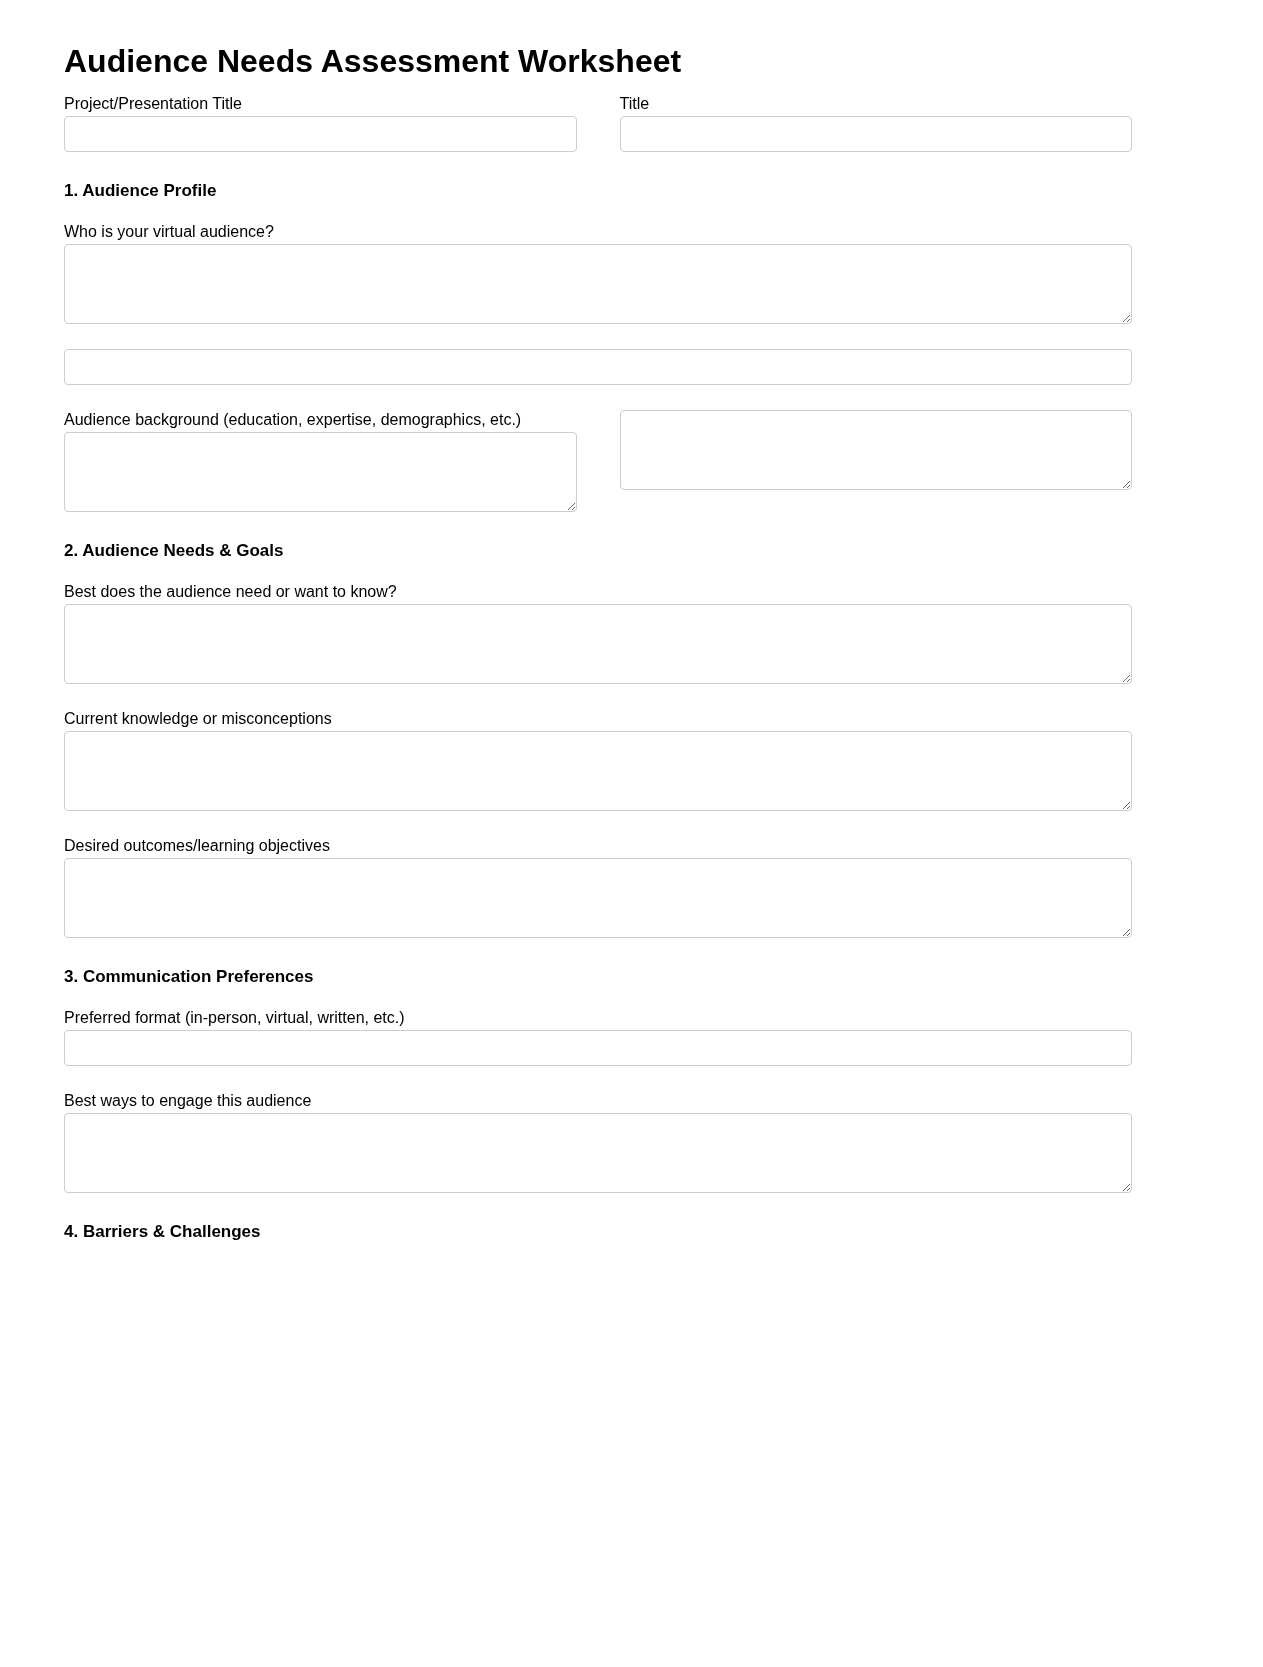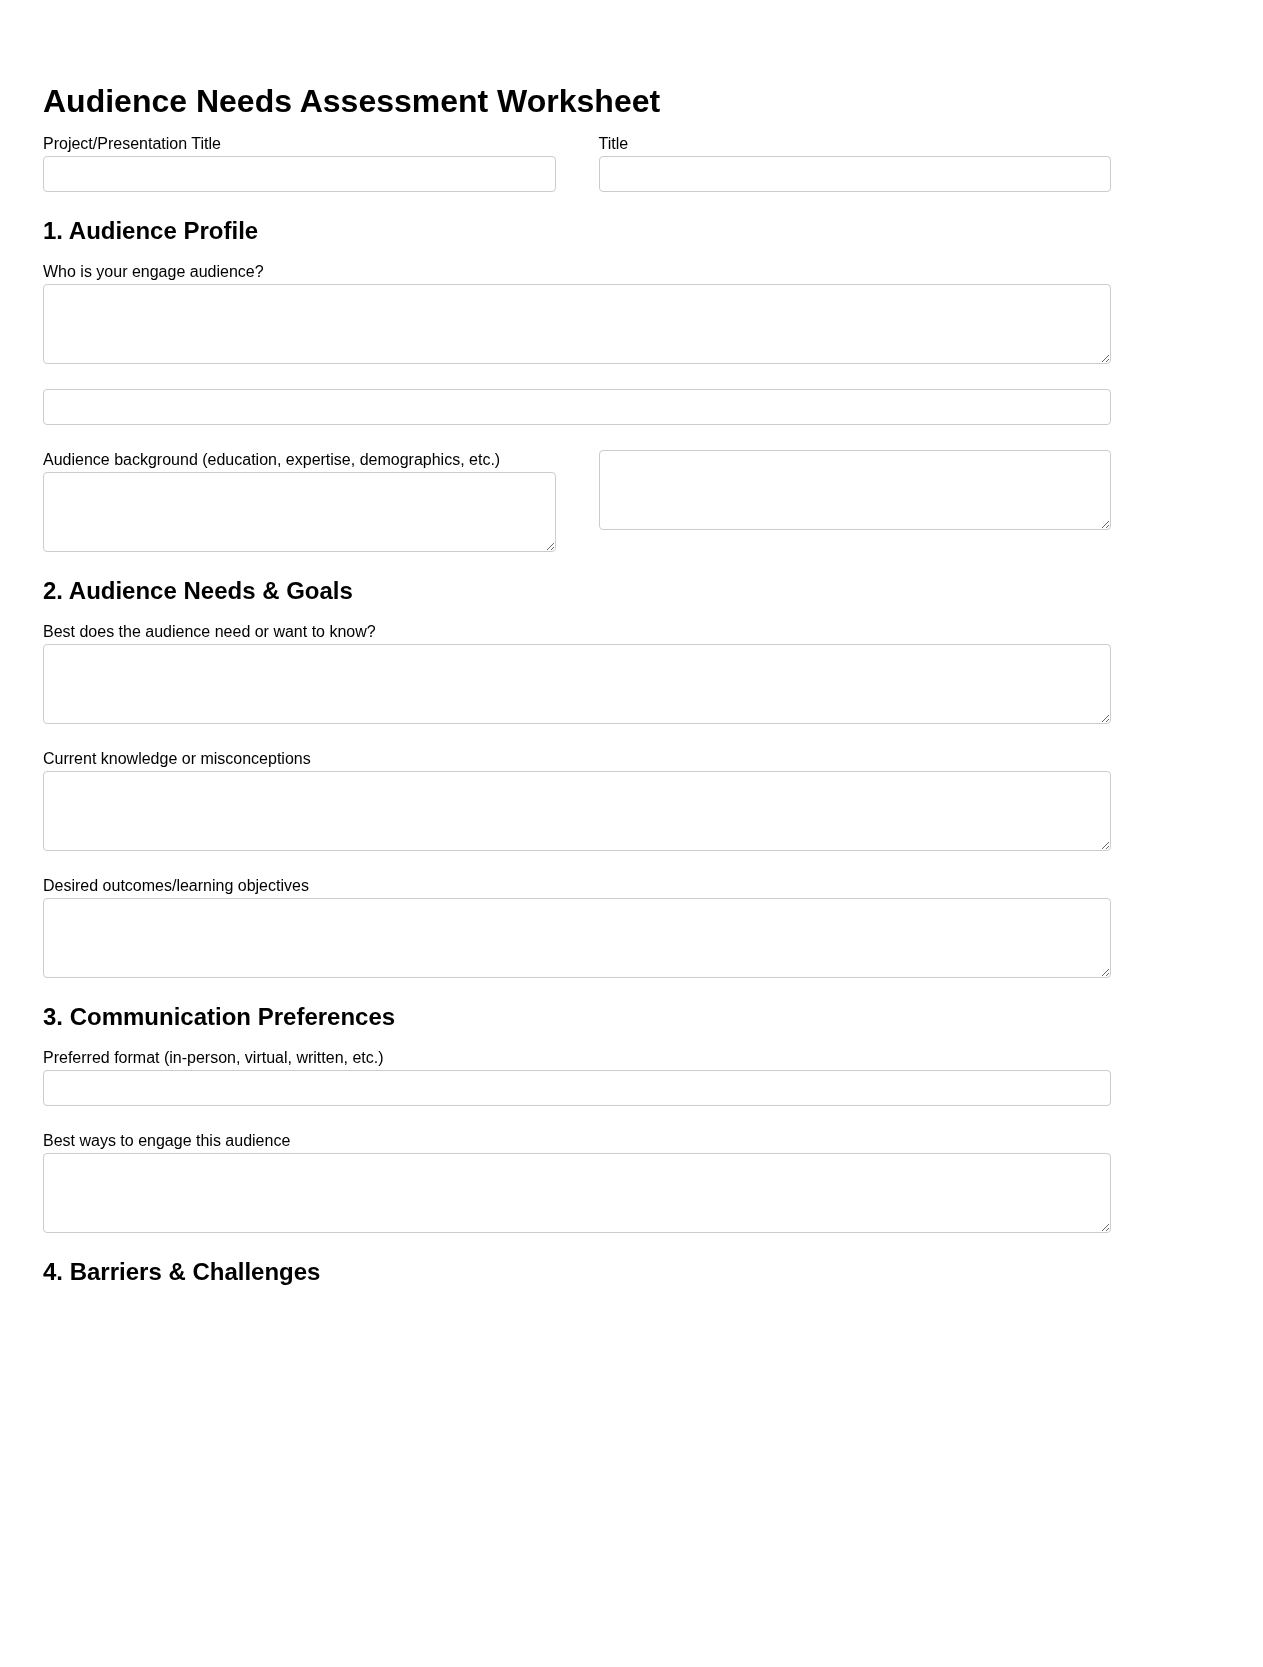--- a/index.html
+++ b/index.html
@@ -9,32 +9,32 @@
   }
   body {
     width: 1263px;
     height: 1667px;
     overflow: hidden;
     font-family: "Liberation Sans", sans-serif;
     color: #000000;
   }
   .page {
     position: relative;
-    margin-left: 43px;
+    margin-left: 64px;
     width: 1068px;
-    padding-top: 84px;
+    padding-top: 44px;
   }
   .doc-title {
     font-size: 32px;
     font-weight: bold;
     line-height: 34px;
     margin: 0 0 16px 0;
   }
   .section-title {
-    font-size: 24px;
+    font-size: 17px;
     font-weight: bold;
     line-height: 28px;
     margin: 0 0 17px 0;
   }
   .row {
     display: flex;
     gap: 43px;
   }
   .row .field { flex: 1 1 0; }
   .field {
@@ -90,21 +90,21 @@
     <div class="field">
       <label class="field-label">Title</label>
       <input type="text" class="text-input" value="" style="">
     </div>
   </div>
 
   <section>
     <h2 class="section-title">1. Audience Profile</h2>
 
     <div class="field">
-      <label class="field-label">Who is your engage audience?</label>
+      <label class="field-label">Who is your virtual audience?</label>
       <textarea class="text-area" style=""></textarea>
     </div>
 
     <div class="field">
       <input type="text" class="text-input" value="" style="">
     </div>
 
     <div class="row">
       <div class="field">
         <label class="field-label">Audience background (education, expertise, demographics, etc.)</label>

